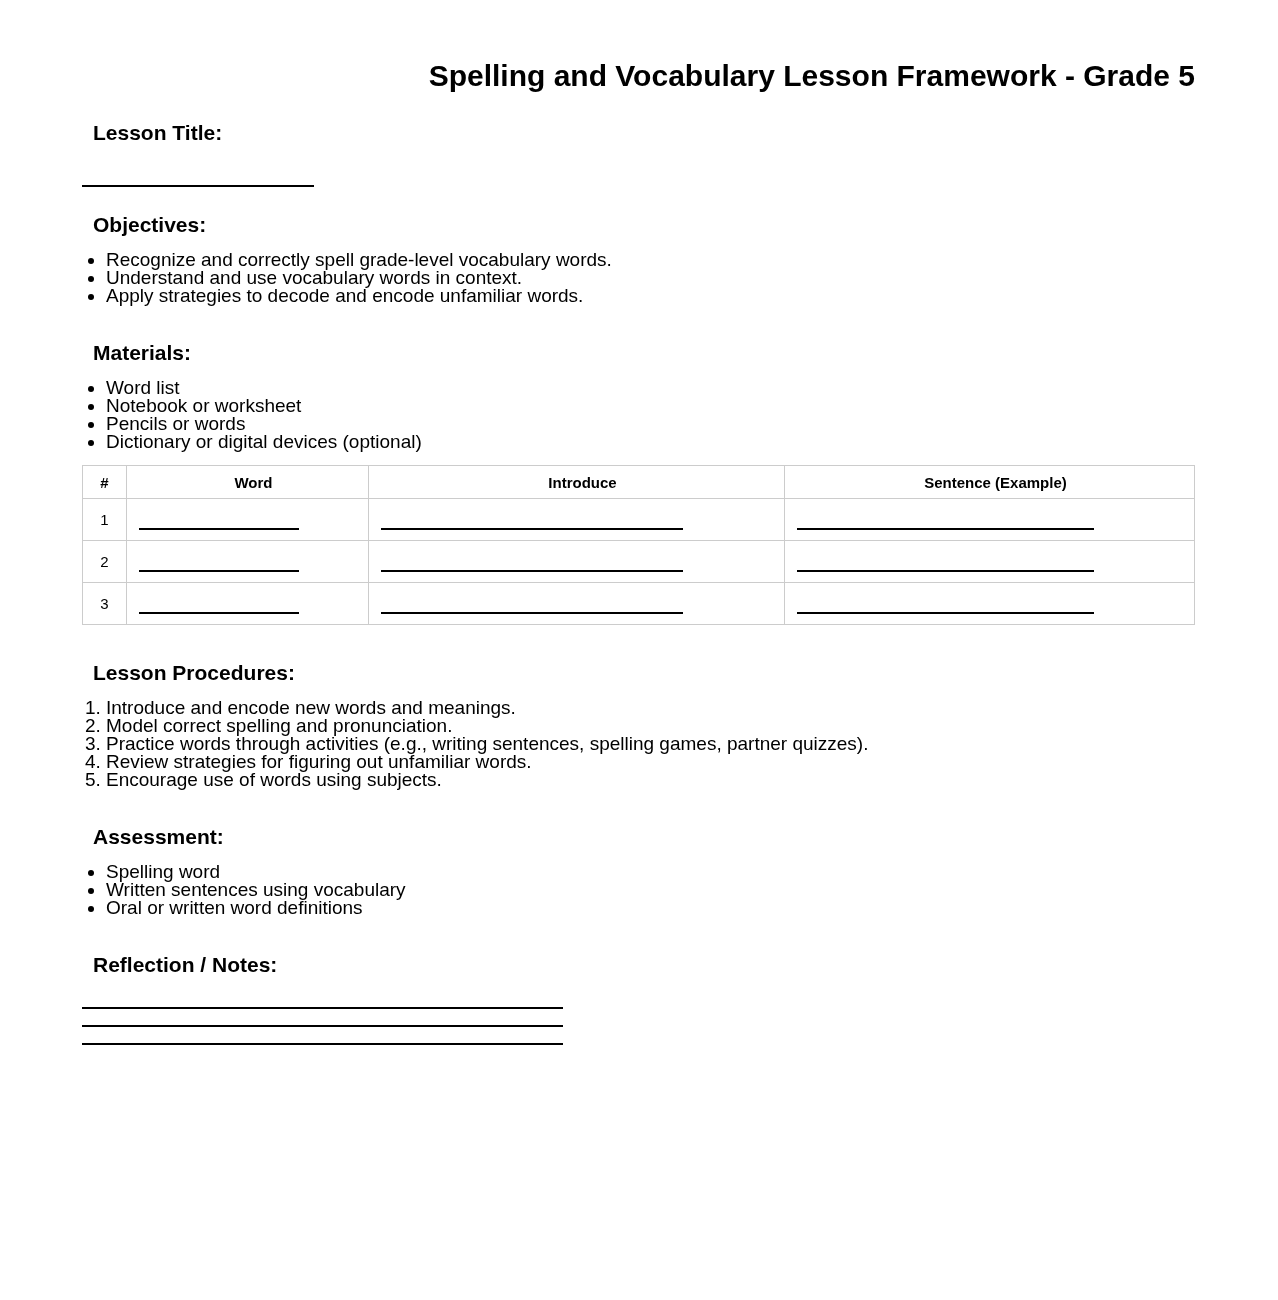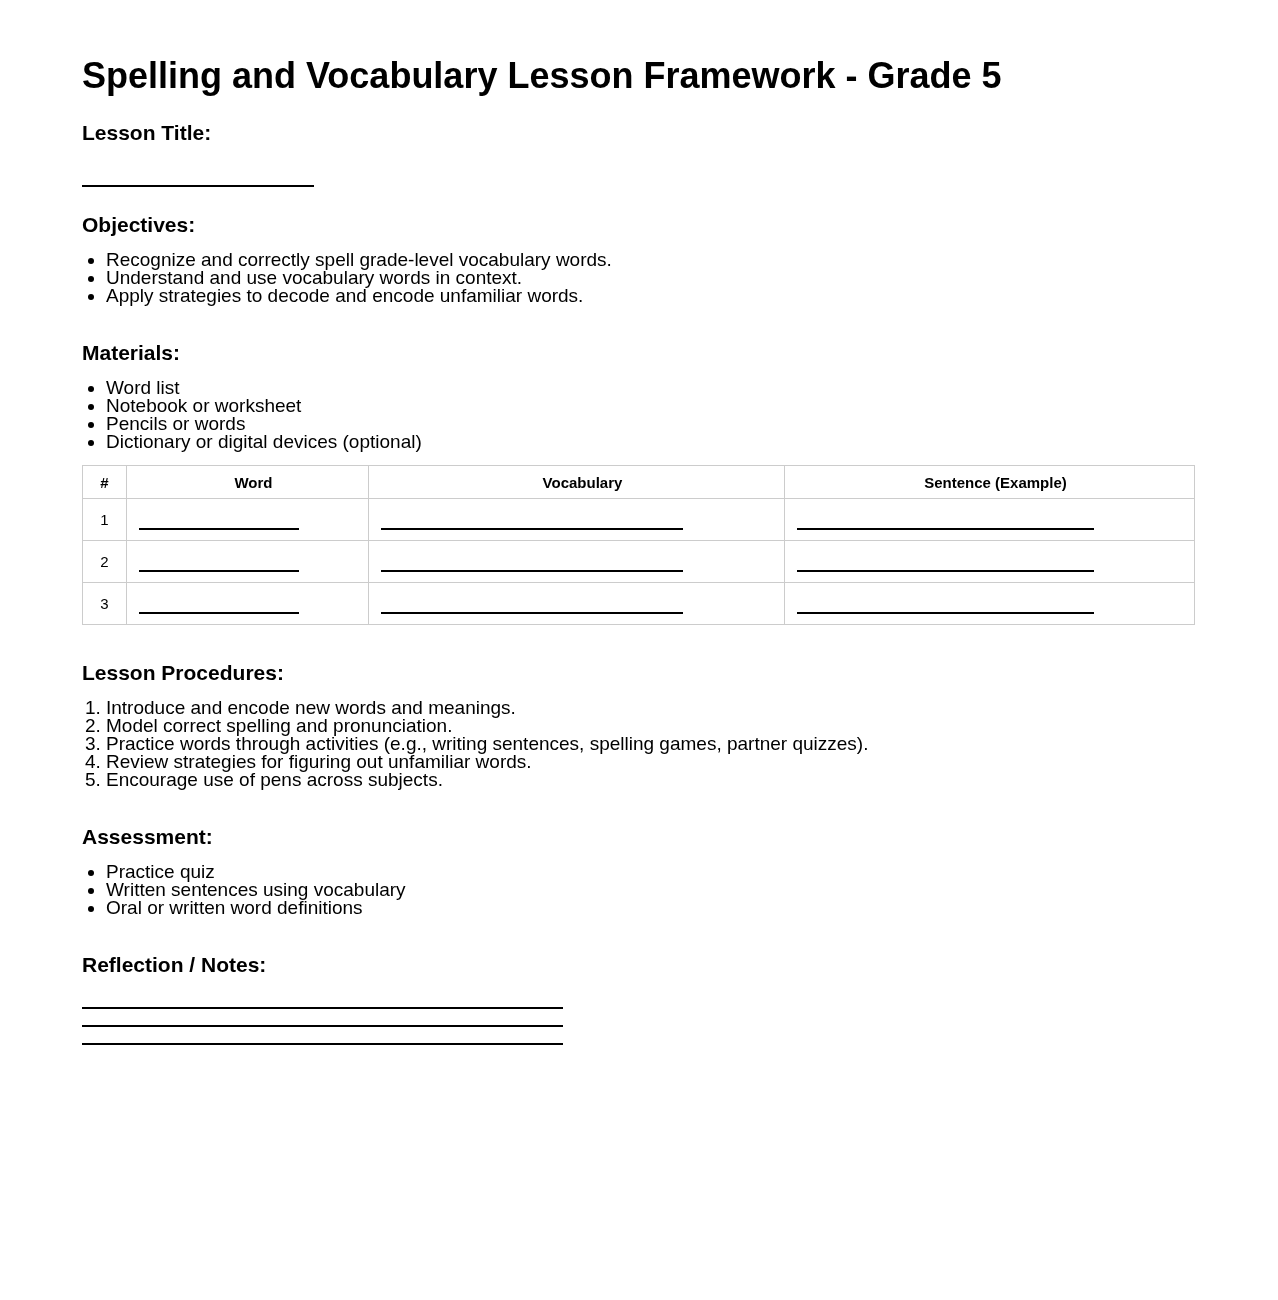--- a/index.html
+++ b/index.html
@@ -11,31 +11,32 @@
   }
   body { width: 1278px; min-height: 1300px; }
 
   .page {
     box-sizing: content-box;
     width: 1113px;
     padding: 58px 0 80px 82px;
   }
 
   h1.doc-title {
-    font-size: 36px;
+    font-size: 30px;
     line-height: 35px;
     font-weight: bold;
     margin: 0 0 28px 0;
+    text-align: right;
   }
 
   h2.section-heading {
     font-size: 21px;
     line-height: 24px;
     font-weight: bold;
-    margin: 36px 0 14px 0;
+    margin: 36px 0 14px 11px;
   }
   h2.first-heading { margin-top: 28px; }
 
   ul.bullet-list, ol.number-list {
     margin: 0;
     font-size: 19px;
     line-height: 18px;
   }
   ul.bullet-list { padding-left: 24px; }
   ol.number-list { padding-left: 24px; }
@@ -128,21 +129,21 @@
     <colgroup>
       <col class="c-num">
         <col class="c-word">
         <col class="c-def">
         <col class="c-sent">
     </colgroup>
     <thead>
       <tr>
         <th class="col-num">#</th>
         <th>Word</th>
-        <th>Vocabulary</th>
+        <th>Introduce</th>
         <th>Sentence (Example)</th>
       </tr>
     </thead>
     <tbody>
       <tr>
         <td class="cell-num">1</td>
         <td><span class="blank-line bl-word"></span></td>
         <td><span class="blank-line bl-def"></span></td>
         <td><span class="blank-line bl-sent"></span></td>
       </tr>
@@ -160,26 +161,26 @@
       </tr>
     </tbody>
   </table>
 
   <h2 class="section-heading">Lesson Procedures:</h2>
   <ol class="number-list">
     <li>Introduce and encode new words and meanings.</li>
     <li>Model correct spelling and pronunciation.</li>
     <li>Practice words through activities (e.g., writing sentences, spelling games, partner quizzes).</li>
     <li>Review strategies for figuring out unfamiliar words.</li>
-    <li>Encourage use of pens across subjects.</li>
+    <li>Encourage use of words using subjects.</li>
   </ol>
 
   <h2 class="section-heading">Assessment:</h2>
   <ul class="bullet-list">
-    <li>Practice quiz</li>
+    <li>Spelling word</li>
     <li>Written sentences using vocabulary</li>
     <li>Oral or written word definitions</li>
   </ul>
 
   <h2 class="section-heading">Reflection / Notes:</h2>
   <div class="notes-area">
     <div class="note-line-row"><span class="note-line"></span></div>
     <div class="note-line-row"><span class="note-line"></span></div>
     <div class="note-line-row"><span class="note-line"></span></div>
   </div>

